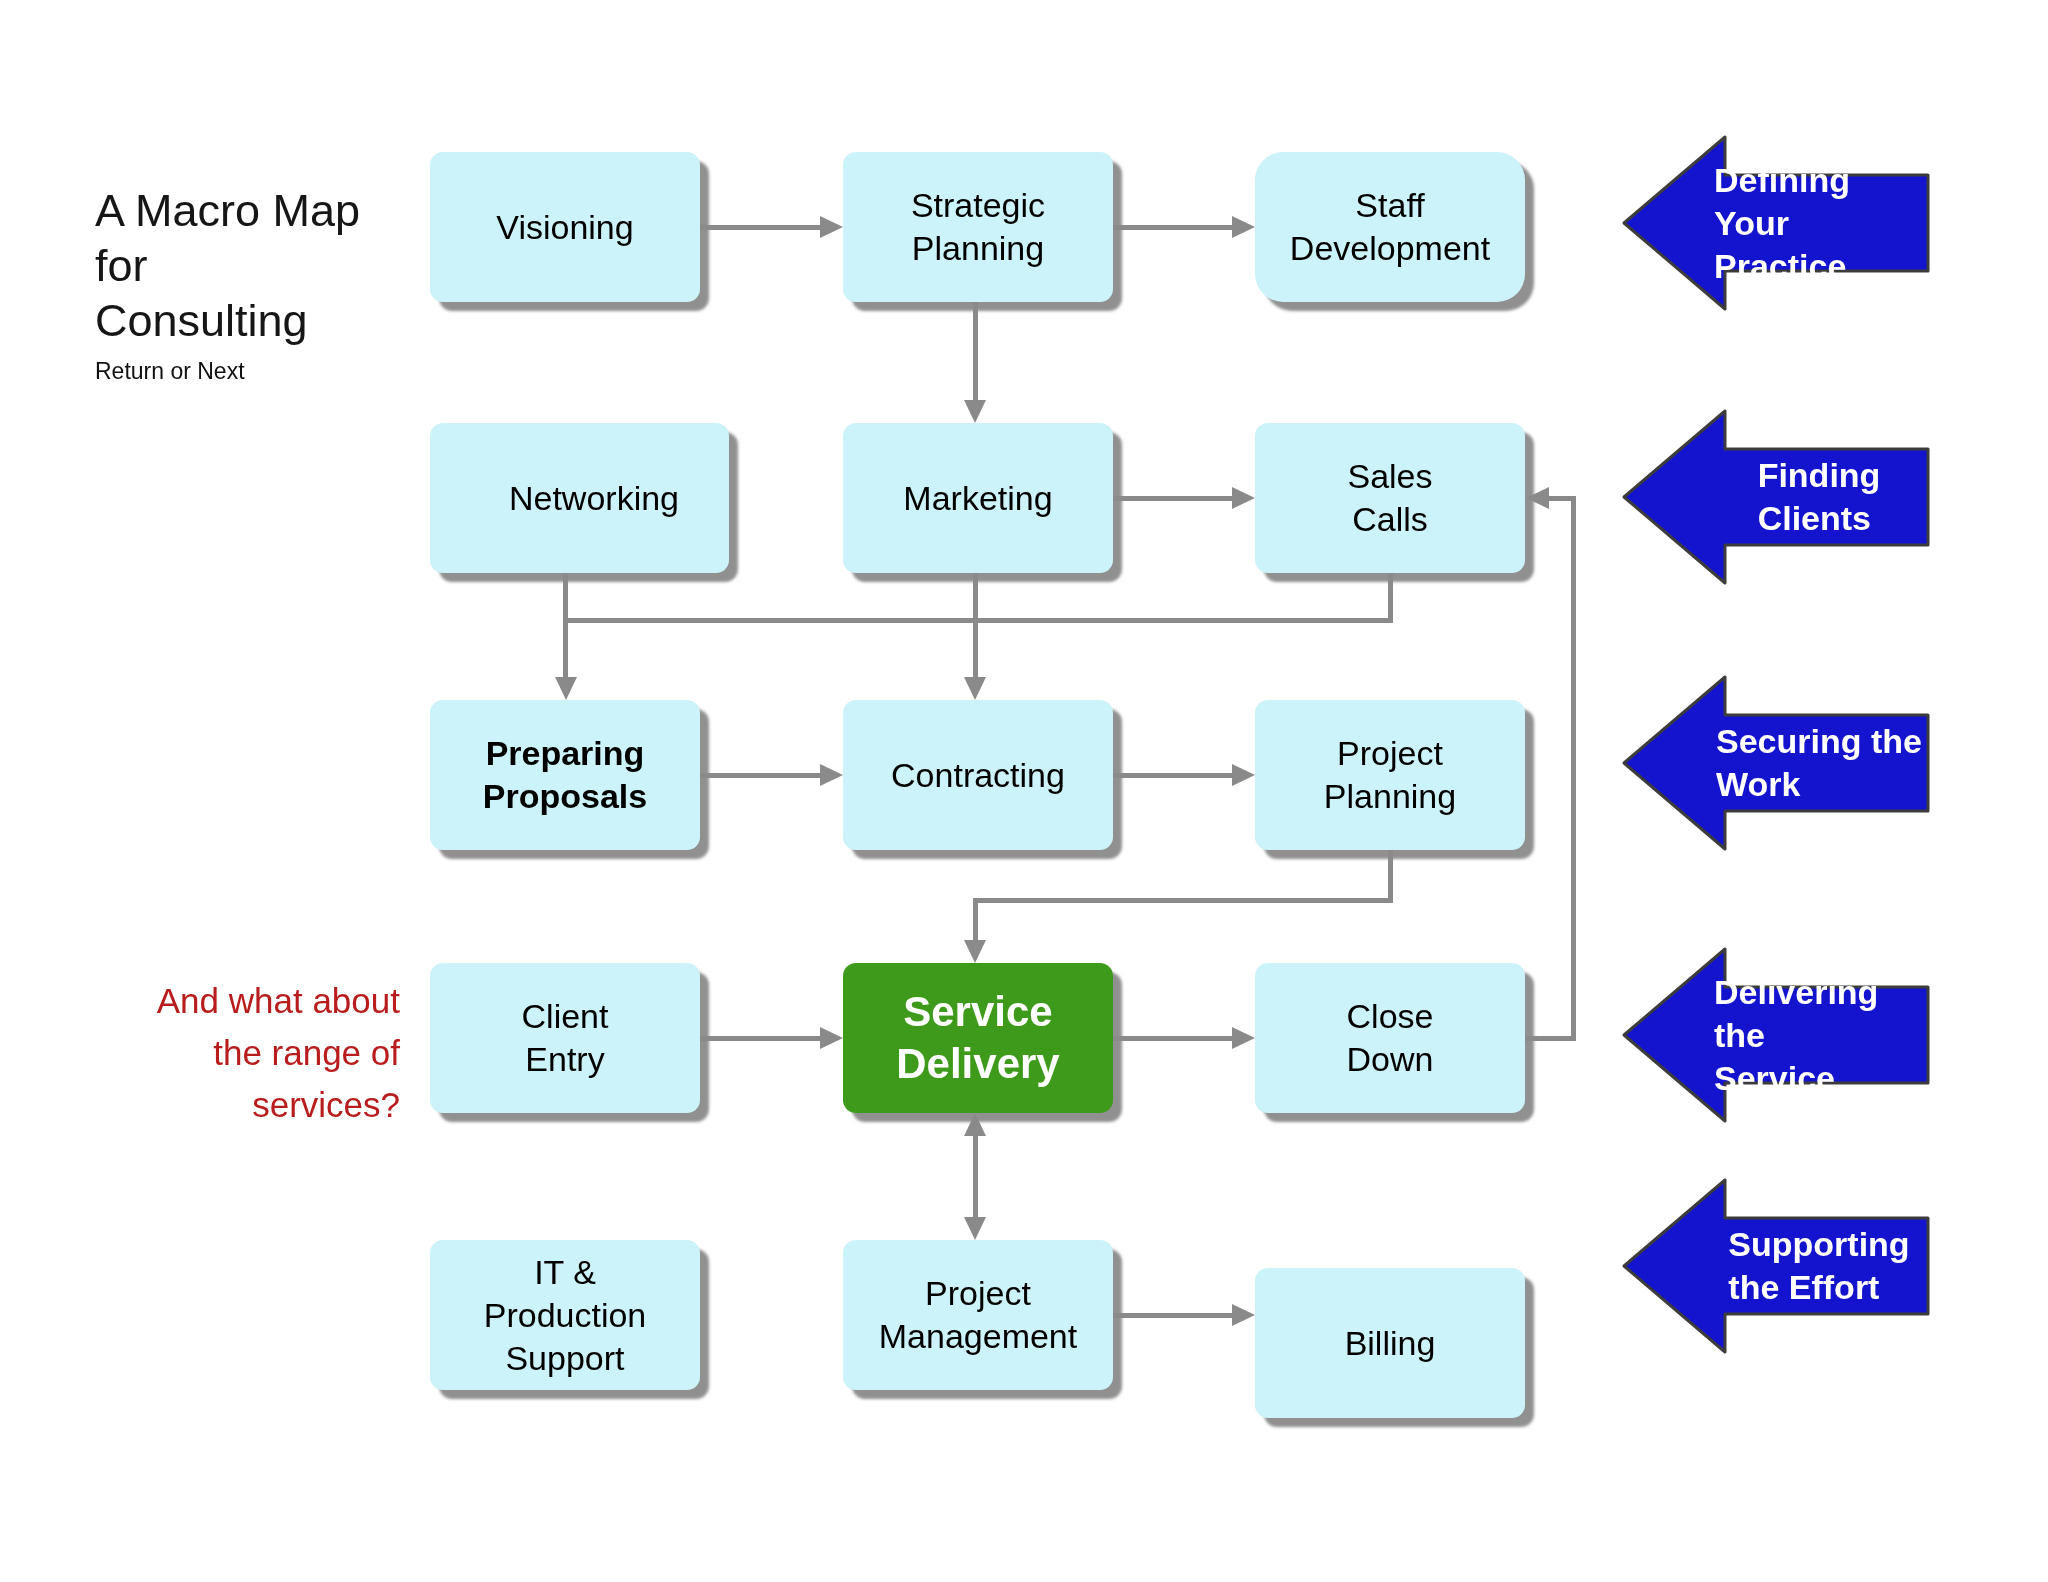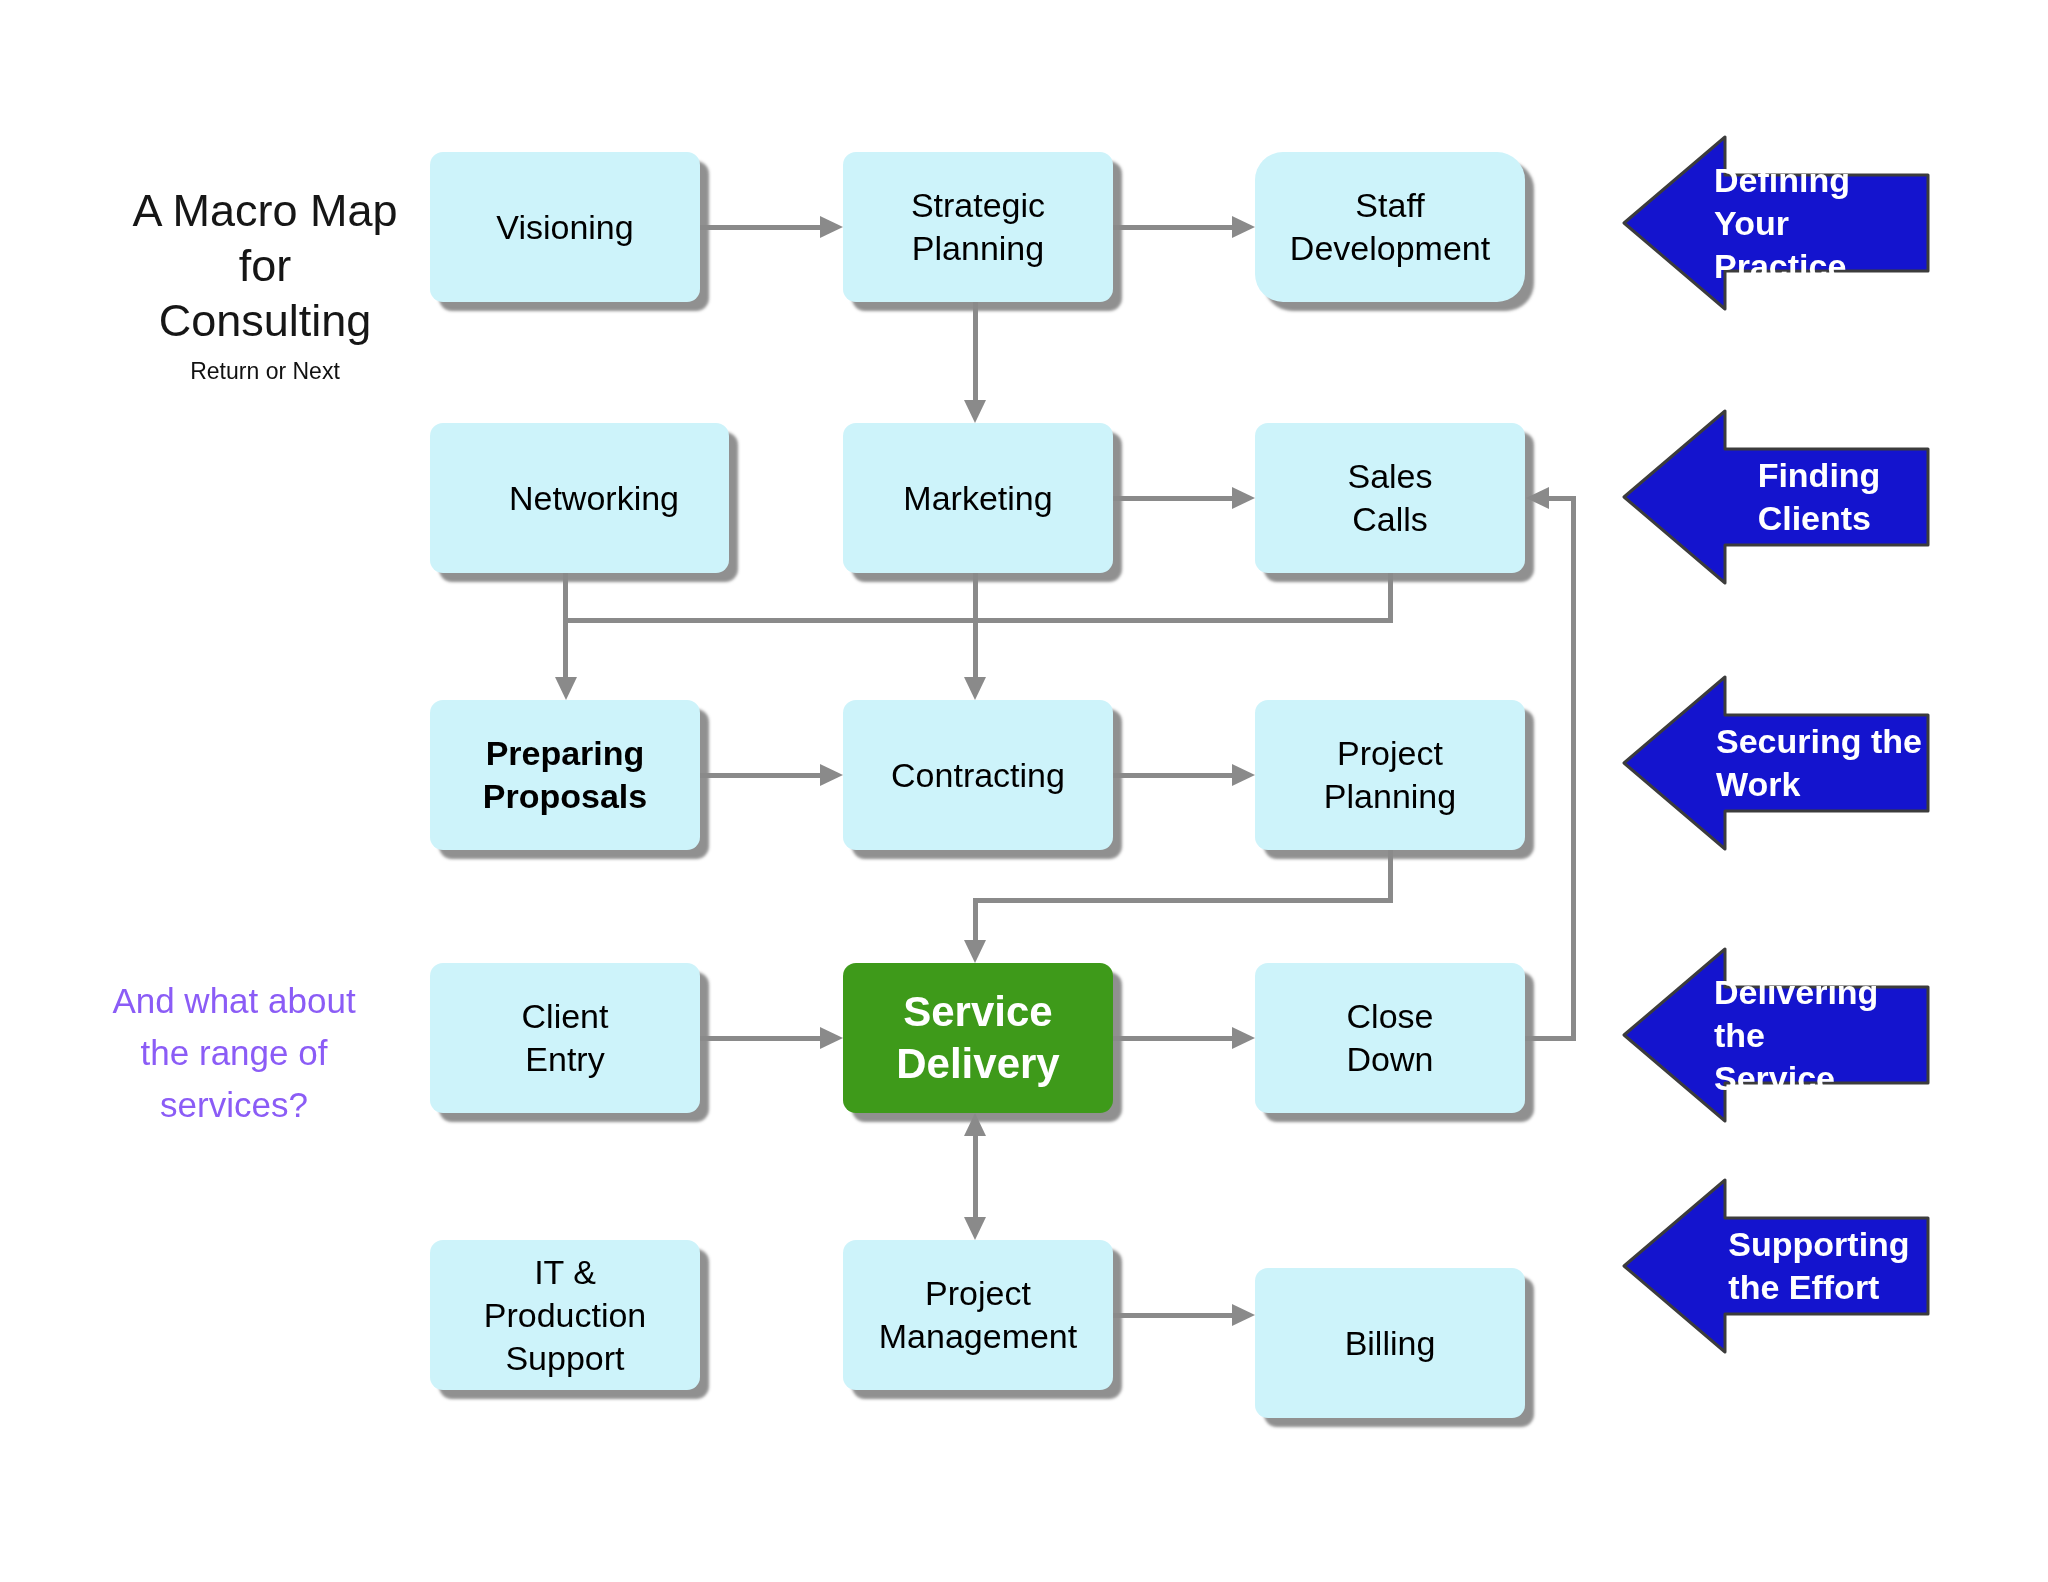--- a/index.html
+++ b/index.html
@@ -1,24 +1,24 @@
 <!DOCTYPE html>
 <html><head>
 <meta charset="utf-8">
 <style>
   html,body{margin:0;padding:0;background:#fff;}
   #page{position:relative;width:2048px;height:1582px;background:#ffffff;overflow:hidden;
         font-family:"Liberation Sans","DejaVu Sans",sans-serif;}
 
   
-  #title-block{position:absolute;left:95px;top:183px;width:340px;text-align:center;}
+  #title-block{position:absolute;left:95px;top:183px;width:340px;}
   #page-title{font-size:45px;line-height:55px;color:#161616;white-space:pre-line;}
   #page-subtitle{font-size:23px;line-height:28px;color:#111;margin-top:9px;}
-  #side-note{position:absolute;left:84px;top:975px;width:300px;text-align:center;
-             font-size:35px;line-height:52px;color:#8b5cf6;white-space:pre-line;}
+  #side-note{position:absolute;left:100px;top:975px;width:300px;text-align:right;
+             font-size:35px;line-height:52px;color:#b91c1c;white-space:pre-line;}
 
   
   .node{position:absolute;width:270px;height:150px;border-radius:13px;
         background:#cdf3fa;display:flex;align-items:center;justify-content:center;
         text-align:center;font-size:34px;line-height:43px;color:#000;
         box-shadow:9px 9px 3px rgba(125,125,125,0.85);white-space:pre-line;}
   .node.highlight{background:#3e9a1a;color:#fff;font-weight:bold;font-size:42px;line-height:52px;}
 
   
   .pos-visioning{left:430px;top:152px;}

